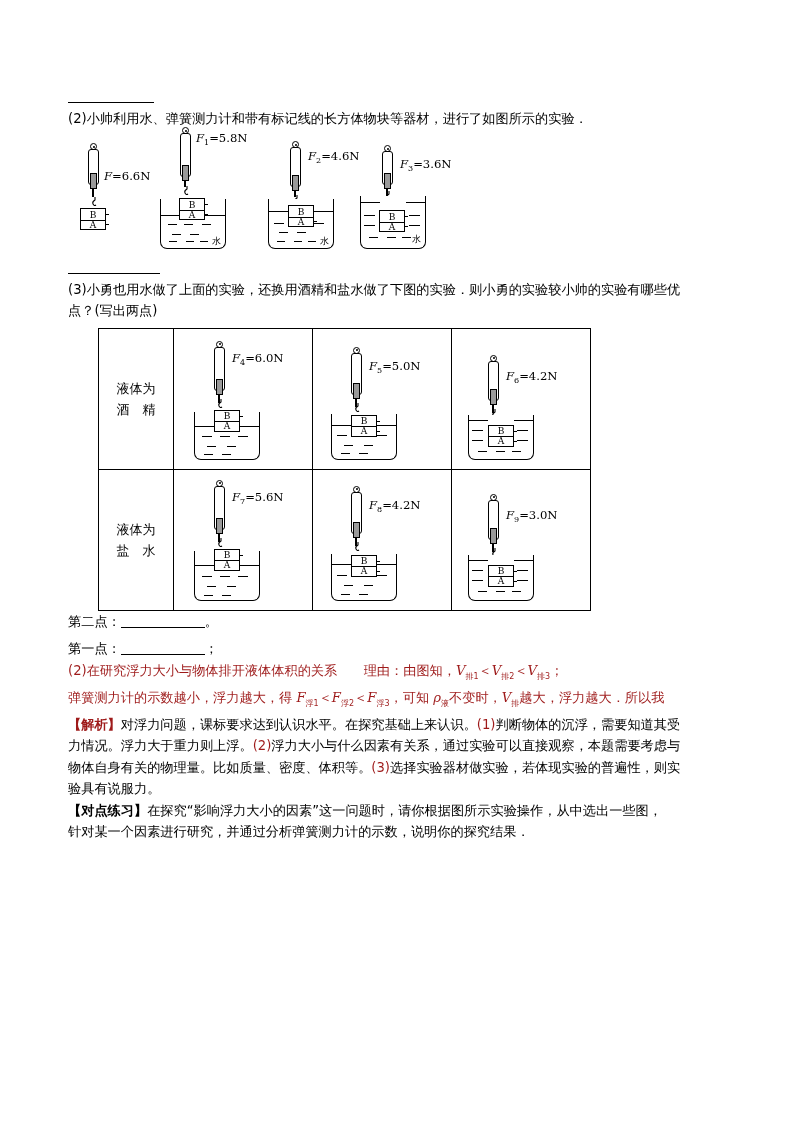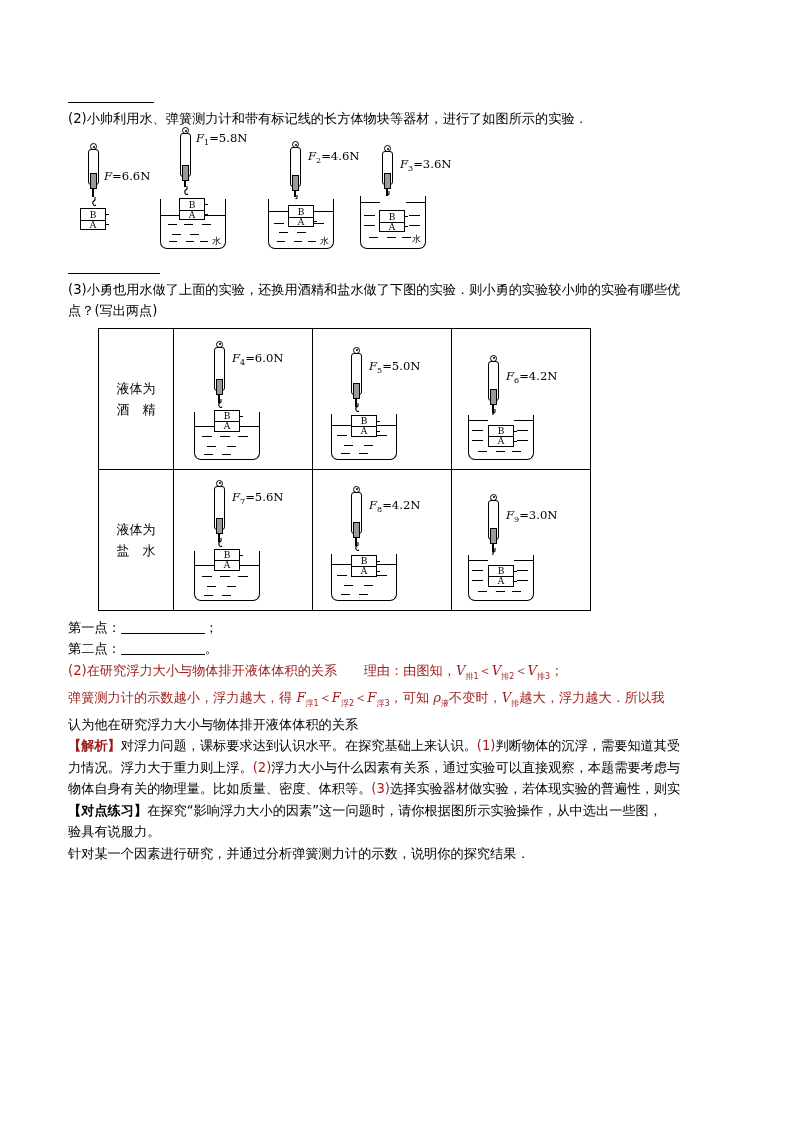--- a/index.html
+++ b/index.html
@@ -441,33 +441,32 @@
           <div class="dash" style="left:26px;top:121px;width:9px;"></div>
           <div class="dash" style="left:44px;top:121px;width:9px;"></div>
           <div class="dash" style="left:60px;top:121px;width:9px;"></div>
           <div class="flabel" style="left:54px;top:38px;"><i>F</i><sub>9</sub><span>=3.0N</span></div>
         </div>
       </td>
     </tr>
   </tbody>
       </table>
 
+  <div class="line"><span>第二点：</span><span class="blank" style="width:84px"></span><span>。</span></div>
   <div class="line" style="margin-top:6px;"><span>第一点：</span><span class="blank" style="width:84px"></span><span>；</span></div>
-  <div class="line"><span>第二点：</span><span class="blank" style="width:84px"></span><span>。</span></div>
 
 
   <div class="para red"><span>(2)在研究浮力大小与物体排开液体体积的关系</span>　　<span>理由：由图知，</span><span style="font-family:'DejaVu Serif',serif;font-style:italic;">V</span><sub style="font-size:8px">排1</sub><span>＜</span><span style="font-family:'DejaVu Serif',serif;font-style:italic;">V</span><sub style="font-size:8px">排2</sub><span>＜</span><span style="font-family:'DejaVu Serif',serif;font-style:italic;">V</span><sub style="font-size:8px">排3</sub><span>；</span></div>
 
   <div class="para red"><span>弹簧测力计的示数越小，浮力越大，得 </span><span style="font-family:'DejaVu Serif',serif;font-style:italic;">F</span><sub style="font-size:8px">浮1</sub><span>＜</span><span style="font-family:'DejaVu Serif',serif;font-style:italic;">F</span><sub style="font-size:8px">浮2</sub><span>＜</span><span style="font-family:'DejaVu Serif',serif;font-style:italic;">F</span><sub style="font-size:8px">浮3</sub><span>，可知 </span><span style="font-family:'DejaVu Serif',serif;font-style:italic;">ρ</span><sub style="font-size:8px">液</sub><span>不变时，</span><span style="font-family:'DejaVu Serif',serif;font-style:italic;">V</span><sub style="font-size:8px">排</sub><span>越大，浮力越大．所以我</span></div>
 
-  <div class="para blk"><span>认为他在研究浮力大小与物体排开液体体积的关系</span></div>
 
 
   <div class="para"><span class="red b">【解析】</span><span class="blk">对浮力问题，课标要求达到认识水平。在探究基础上来认识。</span><span class="red">(1)</span><span class="blk">判断物体的沉浮，需要知道其受</span></div>
   <div class="para"><span class="blk">力情况。浮力大于重力则上浮。</span><span class="red">(2)</span><span class="blk">浮力大小与什么因素有关系，通过实验可以直接观察，本题需要考虑与</span></div>
   <div class="para"><span class="blk">物体自身有关的物理量。比如质量、密度、体积等。</span><span class="red">(3)</span><span class="blk">选择实验器材做实验，若体现实验的普遍性，则实</span></div>
+  <div class="para blk"><span>验具有说服力。</span></div>
+
   <div class="para blk"><span class="b">【对点练习】</span><span>在探究“影响浮力大小的因素”这一问题时，请你根据图所示实验操作，从中选出一些图，</span></div>
-
-  <div class="para blk"><span>验具有说服力。</span></div>
   <div class="para blk"><span>针对某一个因素进行研究，并通过分析弹簧测力计的示数，说明你的探究结果．</span></div>
 
 </div>
 </div>
 
 </body></html>

